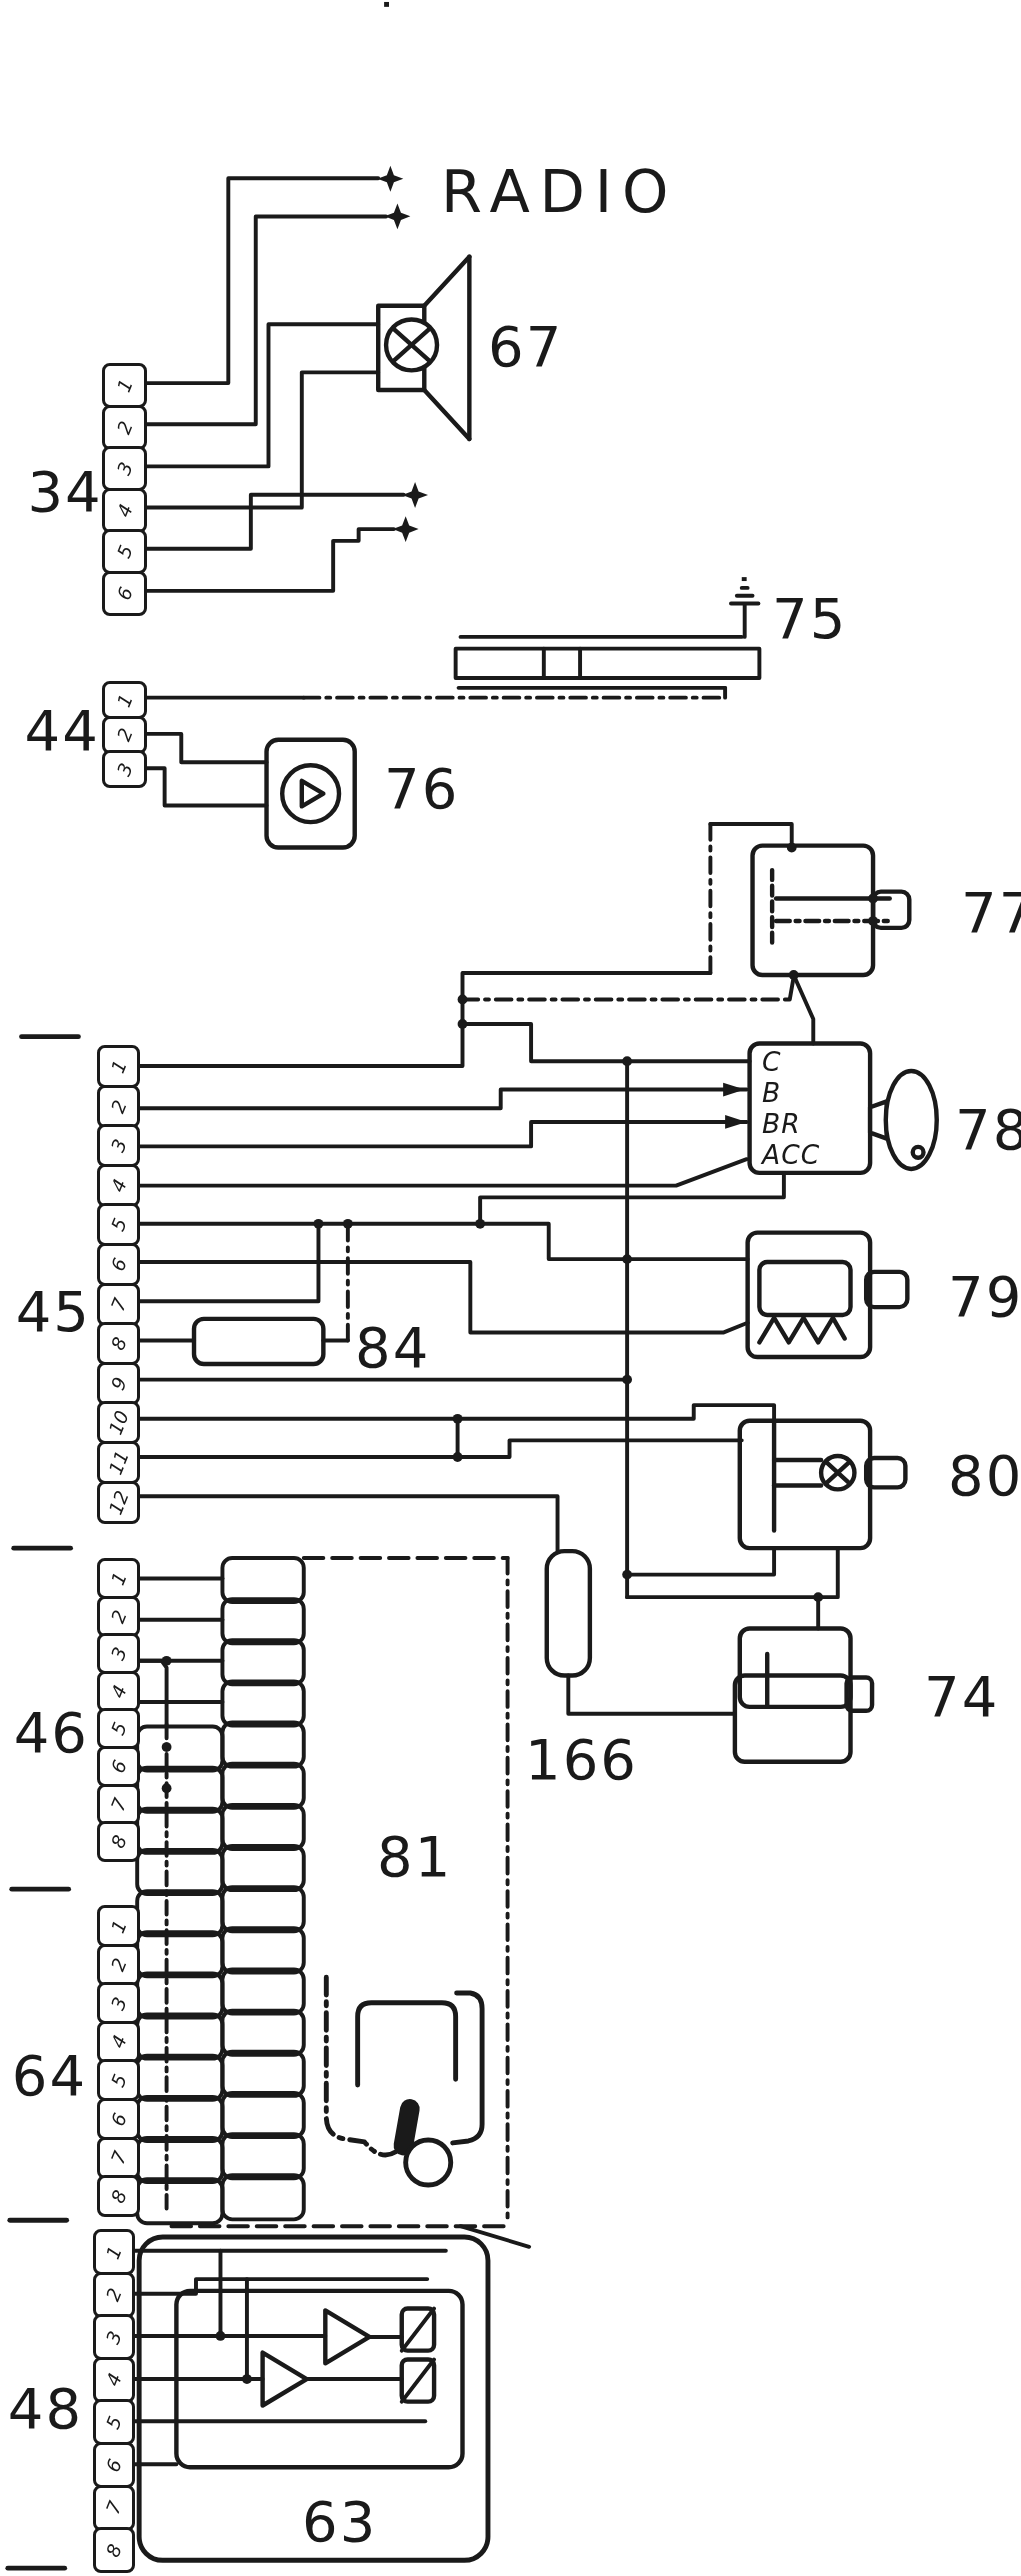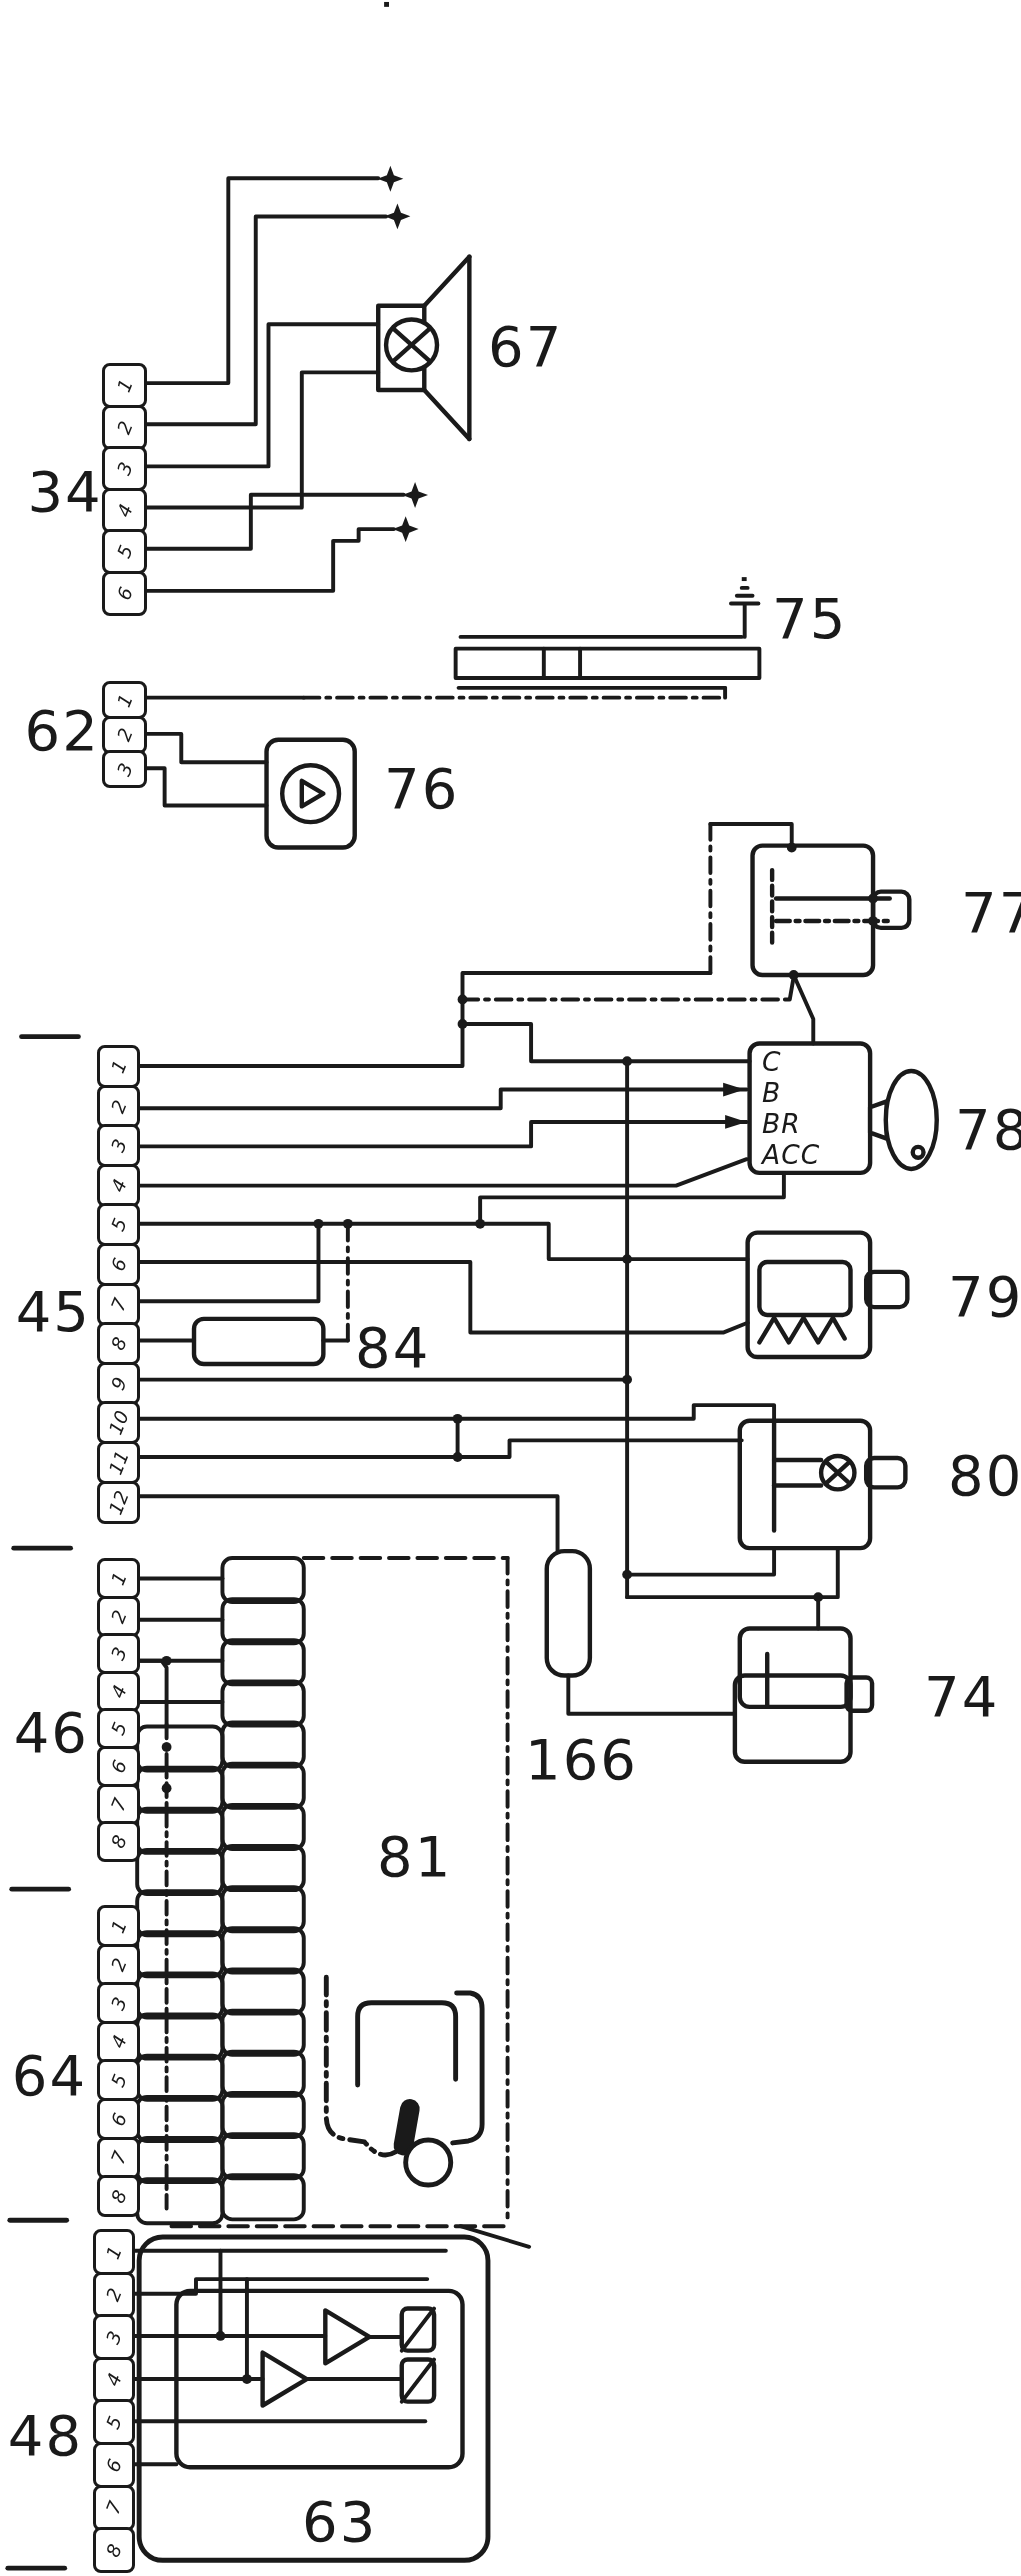--- a/index.html
+++ b/index.html
@@ -422,39 +422,40 @@
       </div>
       <div class="pin">
         <span>7</span>
       </div>
       <div class="pin">
         <span>8</span>
       </div>
     </div>
 
 <div class="lbl" style="left:27.4px;top:459px;">34</div>
-<div class="lbl" style="left:24.5px;top:698px;">62</div>
+<div class="lbl" style="left:24.5px;top:698px;">44</div>
 <div class="lbl" style="left:15.7px;top:1279px;">45</div>
 <div class="lbl" style="left:13.7px;top:1700px;">46</div>
 <div class="lbl" style="left:11.8px;top:2043px;">64</div>
-<div class="lbl" style="left:7.8px;top:2376px;margin-top:27px;">48</div>
+<div class="lbl" style="left:7.8px;top:2376px;">48</div>
 
 <div class="lbl" style="left:488px;top:314px;">67</div>
 <div class="lbl" style="left:772px;top:586px;">75</div>
 <div class="lbl" style="left:384px;top:756px;">76</div>
 <div class="lbl" style="left:919px;top:880px;margin-left:42px;">77</div>
 <div class="lbl" style="left:955px;top:1097px;">78</div>
 <div class="lbl" style="left:948px;top:1264px;">79</div>
 <div class="lbl" style="left:948px;top:1443px;">80</div>
 <div class="lbl" style="left:355px;top:1315px;">84</div>
 <div class="lbl" style="left:525px;top:1727px;">166</div>
 <div class="lbl" style="left:924px;top:1664px;">74</div>
 <div class="lbl" style="left:377px;top:1824px;">81</div>
 <div class="lbl" style="left:302px;top:2489px;">63</div>
 
+<div class="lbl big-caption" style="left:441px;top:157px;">RADIO</div>
 
 <div class="ign-terms">
   <div>C</div>
   <div>B</div>
   <div>BR</div>
   <div>ACC</div>
 </div>
 
 </div>
 

